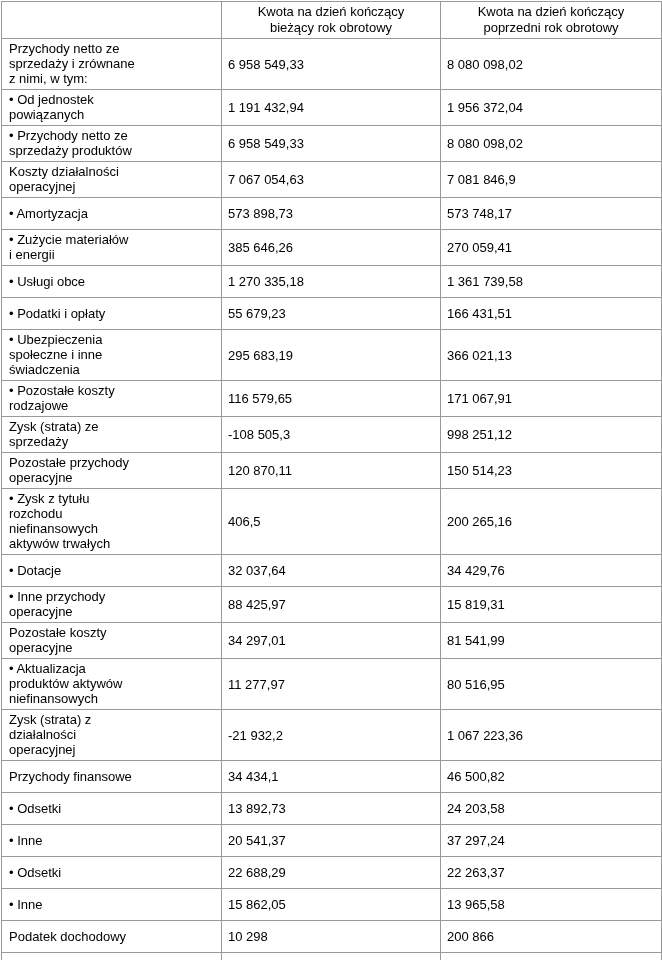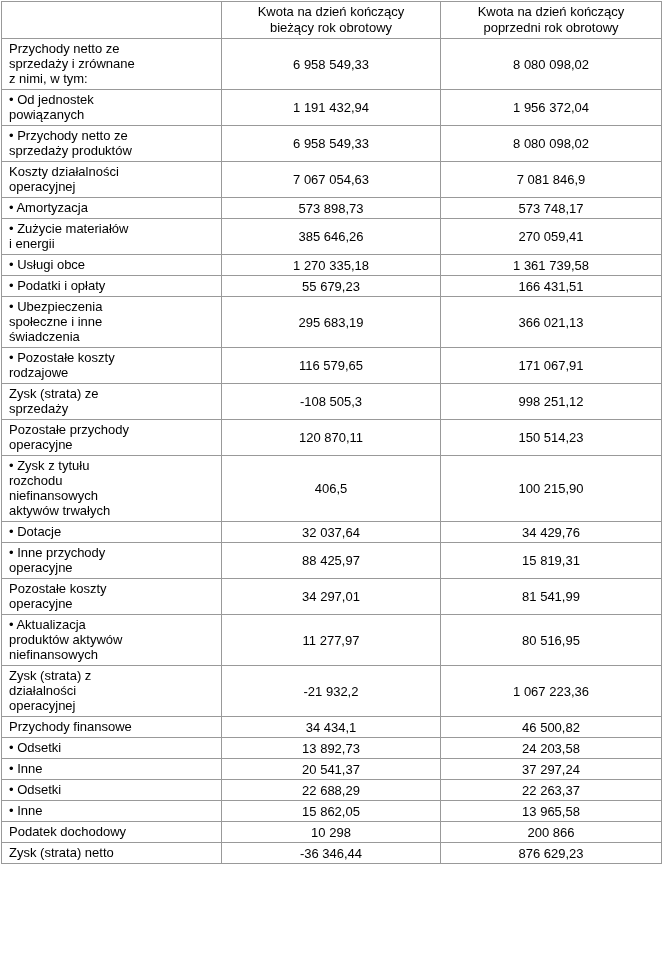--- a/index.html
+++ b/index.html
@@ -34,23 +34,22 @@
     padding: 2px 8px;
     white-space: pre-line;
   }
   td.label-cell {
     text-align: left;
     line-height: 15px;
     padding: 2px 6px 3px 7px;
     white-space: pre-line;
   }
   td.value-cell {
-    text-align: center;
     line-height: 15px;
-    padding: 2px 6px;
+    padding: 8px 6px;
   }
 </style>
 </head>
 <body>
 
 <div class="page">
   <table class="fin-table">
     <colgroup>
       <col style="width: 220px;">
       <col style="width: 219px;">
@@ -136,21 +135,21 @@
 operacyjne</td>
           <td class="value-cell">120 870,11</td>
           <td class="value-cell">150 514,23</td>
         </tr>
         <tr>
           <td class="label-cell">• Zysk z tytułu
 rozchodu
 niefinansowych
 aktywów trwałych</td>
           <td class="value-cell">406,5</td>
-          <td class="value-cell">100 215,90</td>
+          <td class="value-cell">200 265,16</td>
         </tr>
         <tr>
           <td class="label-cell">• Dotacje</td>
           <td class="value-cell">32 037,64</td>
           <td class="value-cell">34 429,76</td>
         </tr>
         <tr>
           <td class="label-cell">• Inne przychody
 operacyjne</td>
           <td class="value-cell">88 425,97</td>

